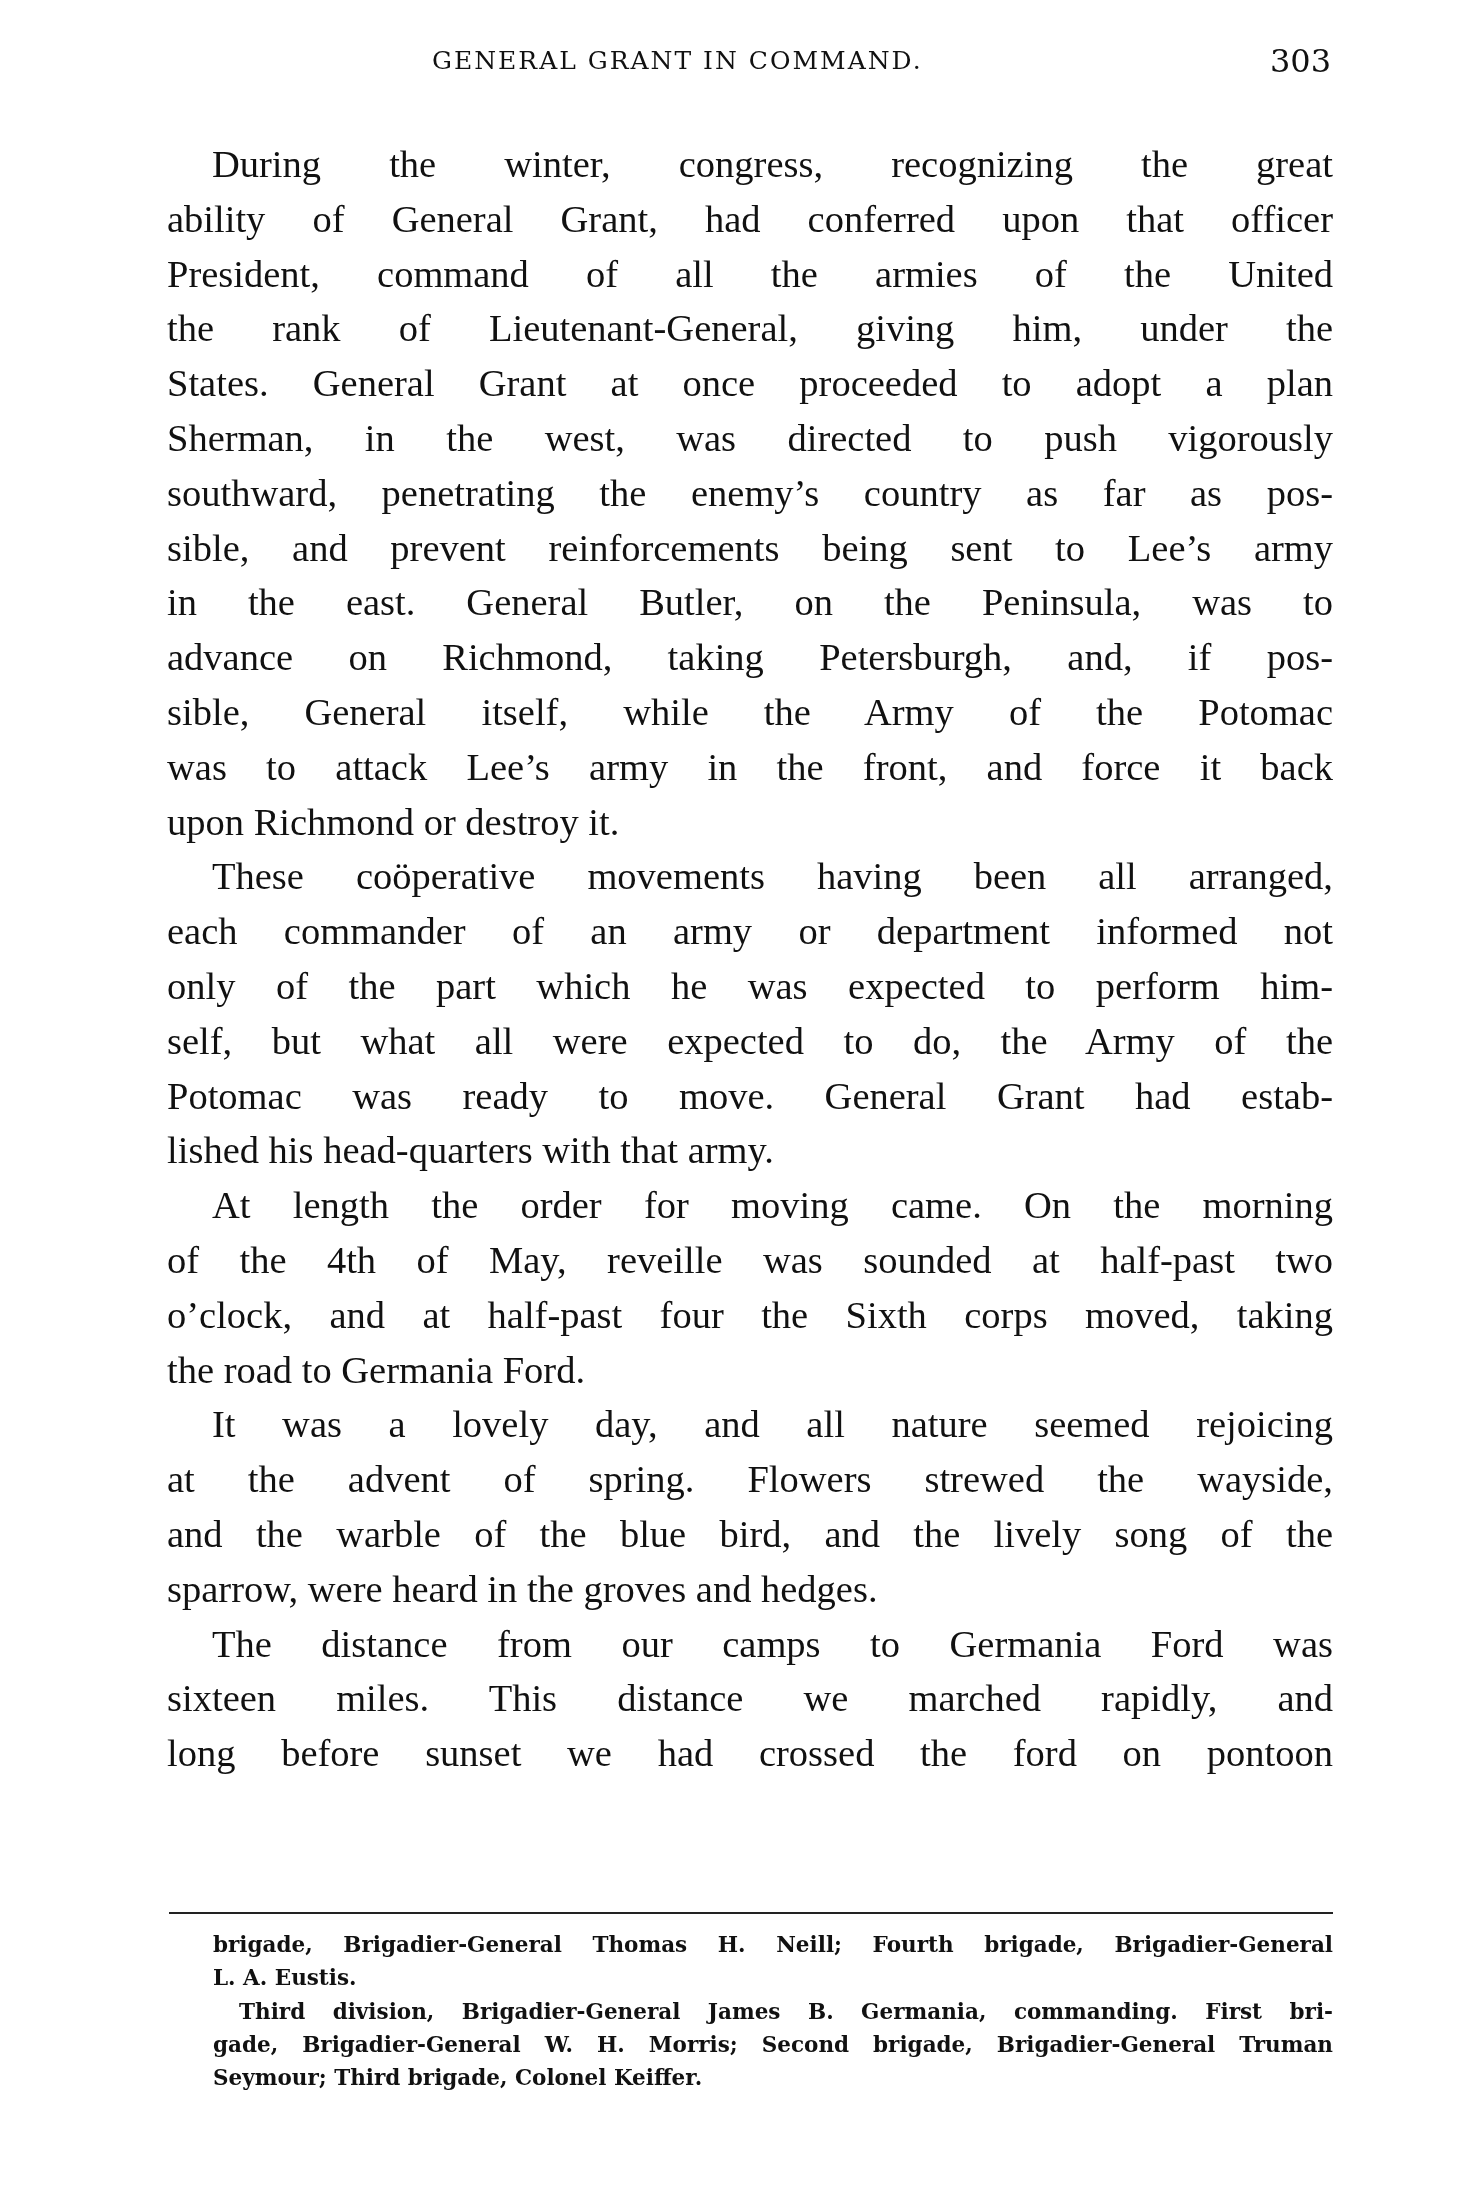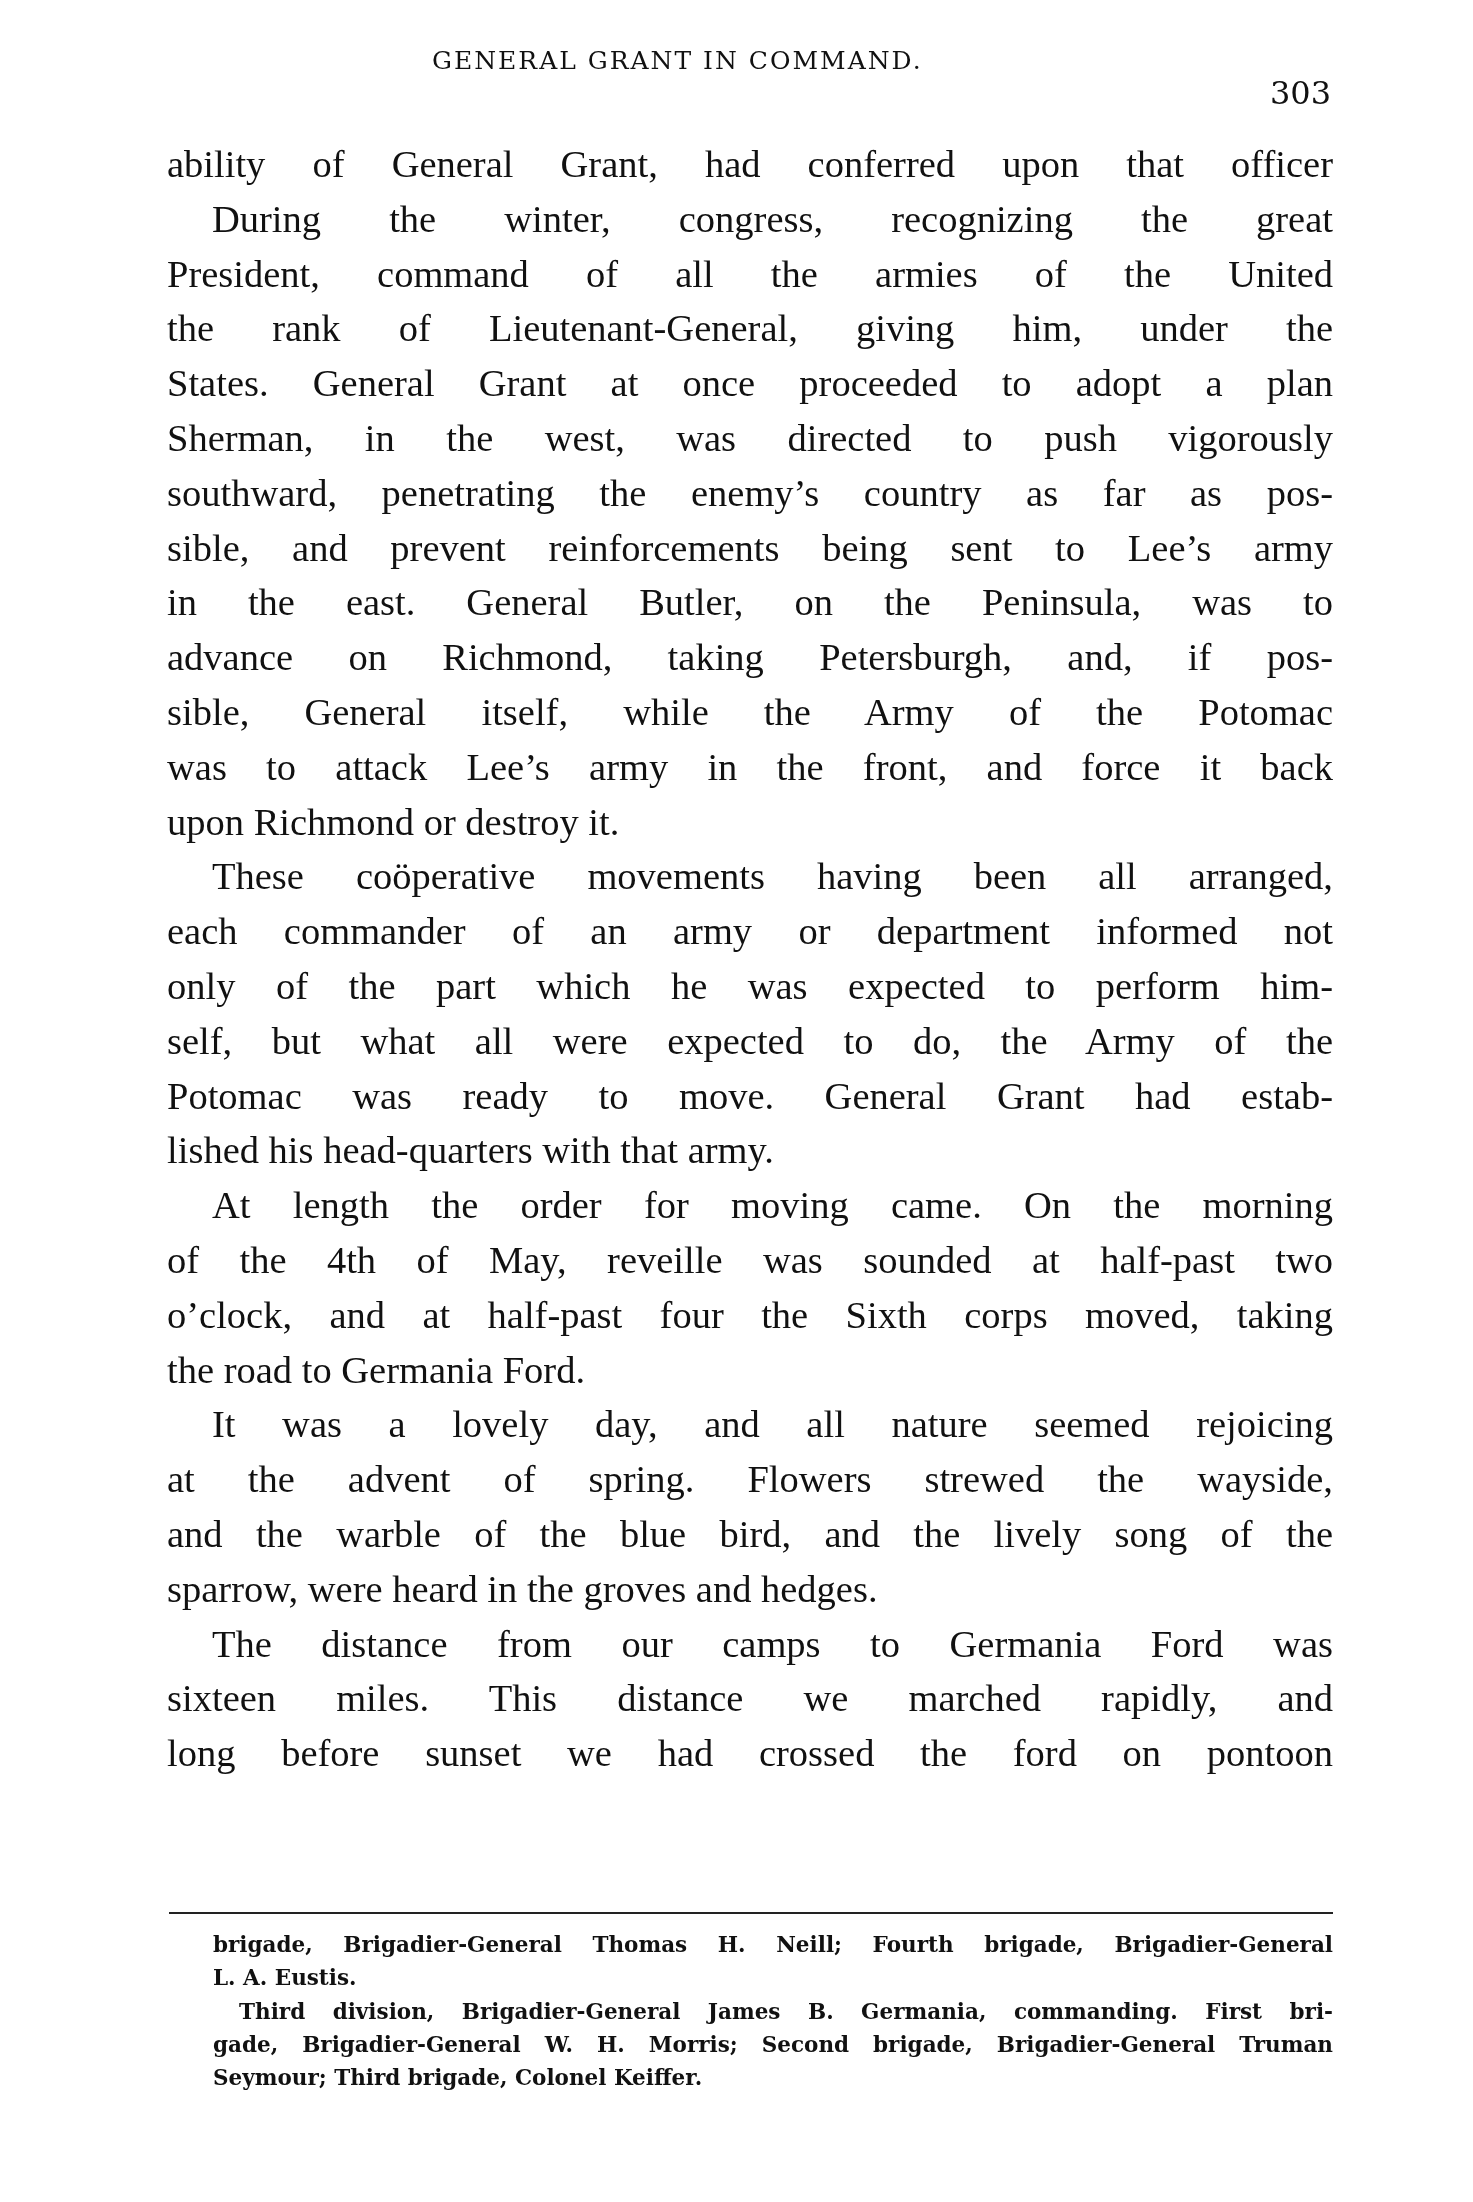--- a/index.html
+++ b/index.html
@@ -1,21 +1,21 @@
 <!DOCTYPE html>
 <html><head>
 <meta charset="utf-8">
 <style>
   html, body { margin: 0; padding: 0; background: #ffffff; }
   body { width: 1473px; height: 2202px; position: relative; overflow: hidden; color: #111; }
   .page { position: absolute; left: 0; top: 0; width: 1473px; height: 1548px; }
   .running-head { position: absolute; top: 42px; left: 167px; width: 1166px; height: 40px;
     font-family: "DejaVu Serif", serif; font-size: 25px; letter-spacing: 2px; }
   .running-title { position: absolute; left: 265px; top: 4px; }
-  .page-number { position: absolute; right: 2px; top: 0; font-size: 32px; letter-spacing: 0; margin-top: 32px; }
+  .page-number { position: absolute; right: 2px; top: 0; font-size: 32px; letter-spacing: 0; }
   .body-text { position: absolute; left: 167px; top: 137px; width: 1166px;
     font-family: "Liberation Serif", serif; font-size: 38.5px; line-height: 54.8px; }
   .line { display: block; height: 54.8px; white-space: nowrap; text-align: justify; text-align-last: justify; }
   .line.last { text-align-last: left; }
   .line.indent { padding-left: 45px; }
   .rule { position: absolute; left: 169px; top: 1912px; width: 1164px; height: 0; border-top: 2px solid #222; }
   .footnotes { position: absolute; left: 167px; top: 1928px; width: 1166px;
     font-family: "DejaVu Serif", serif; font-size: 21.5px; line-height: 33.3px; font-weight: bold; }
   .fline { display: block; height: 33.3px; white-space: nowrap; text-align: justify; text-align-last: justify; margin-left: 46px; }
   .fline.last { text-align-last: left; }
@@ -24,22 +24,22 @@
 </head>
 <body>
 
 <div class="page">
   <div class="running-head">
     <span class="running-title">GENERAL GRANT IN COMMAND.</span>
     <span class="page-number">303</span>
   </div>
 
   <div class="body-text" id="body-text">
+      <span class="line indent">During the winter, congress, recognizing the great</span>
       <span class="line">ability of General Grant, had conferred upon that officer</span>
-      <span class="line indent">During the winter, congress, recognizing the great</span>
       <span class="line">President, command of all the armies of the United</span>
       <span class="line">the rank of Lieutenant-General, giving him, under the</span>
       <span class="line">States. General Grant at once proceeded to adopt a plan</span>
       <span class="line">Sherman, in the west, was directed to push vigorously</span>
       <span class="line">southward, penetrating the enemy’s country as far as pos-</span>
       <span class="line">sible, and prevent reinforcements being sent to Lee’s army</span>
       <span class="line">in the east. General Butler, on the Peninsula, was to</span>
       <span class="line">advance on Richmond, taking Petersburgh, and, if pos-</span>
       <span class="line">sible, General itself, while the Army of the Potomac</span>
       <span class="line">was to attack Lee’s army in the front, and force it back</span>

